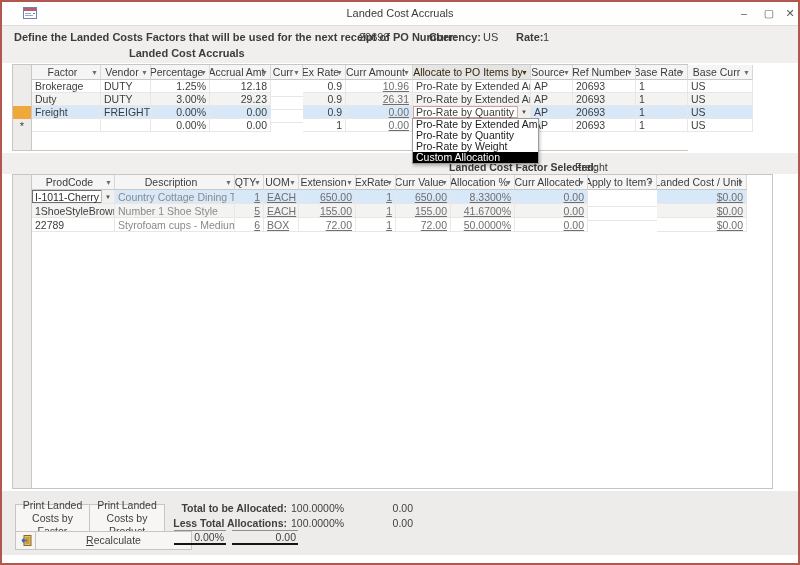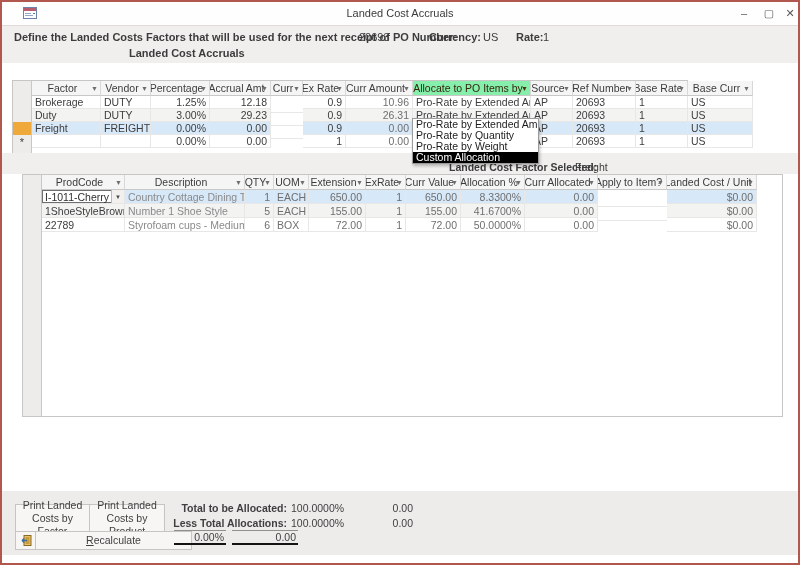--- a/index.html
+++ b/index.html
@@ -24,40 +24,40 @@
 
   
   .grid { position:absolute; display:grid; background:#ffffff; border:1px solid #C8C6C5; }
   .row { display:contents; }
   .c { font-size:10.5px; color:#3D3D3D; white-space:nowrap; overflow:hidden;
        border-right:1px solid #E8E7E6; border-bottom:1px solid #E8E7E6;
        padding:0 3px; display:flex; align-items:center; }
   .h { background:#F5F5F5; border-right:1px solid #D9D8D7; border-bottom:1px solid #C9C8C7;
        position:relative; justify-content:center; padding:0 10px 0 3px; color:#3C3C3C; }
   .h .ar { position:absolute; right:2px; top:4px; font-size:7px; color:#6E6E6E; }
-  .h.active { background:#86efac; color:#33270A; }
+  .h.active { background:#e5e5e5; color:#33270A; }
   .h.active .ar { color:#4A3608; }
   .s { background:#EDECEB; border-right:1px solid #C9C8C7; border-bottom:none;
        justify-content:center; padding:0; }
   .s.star { font-size:11px; color:#3D3D3D; }
   .s.cur { background:#EFA93B; }
   .f { border:none; background:#ffffff; padding:0; }
   .r { justify-content:flex-end; }
   .m { justify-content:center;margin-top:16px; }
   .alt .c:not(.s):not(.f) { background:#F3F3F2; }
   .selected .c:not(.s):not(.f) { background:#D7E8F8; }
   .gray { color:#8A8A8A; }
-  .dim { color:#6F6F6F; }
-
-  
-  #grid1 { left:10px; top:78px; width:676px; height:87px;
+  .dim { color:#6F6F6F;text-decoration:underline; }
+
+  
+  #grid1 { left:10px; top:62px; width:676px; height:87px;
     grid-template-columns:19px 69px 50px 59px 61px 32px 43px 67px 118px 42px 63px 52px 65px 1fr;
     grid-template-rows:15px 13px 13px 13px 13px 1fr; }
   
-  #grid2 { left:20px; top:172px; width:761px; height:243px;
+  #grid2 { left:10px; top:172px; width:761px; height:315px;
     grid-template-columns:19px 83px 120px 29px 35px 57px 40px 55px 64px 73px 69px 90px 1fr;
     grid-template-rows:15px 14px 14px 14px 1fr; }
 
   
   .combo { padding:0; background:#ffffff !important; }
   .combo .ctxt { flex:1; padding:0 2px 0 3px; overflow:hidden; white-space:nowrap; }
   .combo .cbtn { width:13px; align-self:stretch; background:#F1F0EF; border-left:1px solid #B9B8B7;
                  display:flex; align-items:center; justify-content:center; font-size:7px; color:#4A4A4A; }
   .combo.pink { box-shadow:inset 0 0 0 1px #D79C98; }
   .combo.darkb { box-shadow:inset 0 0 0 1px #6E6E6E; }

